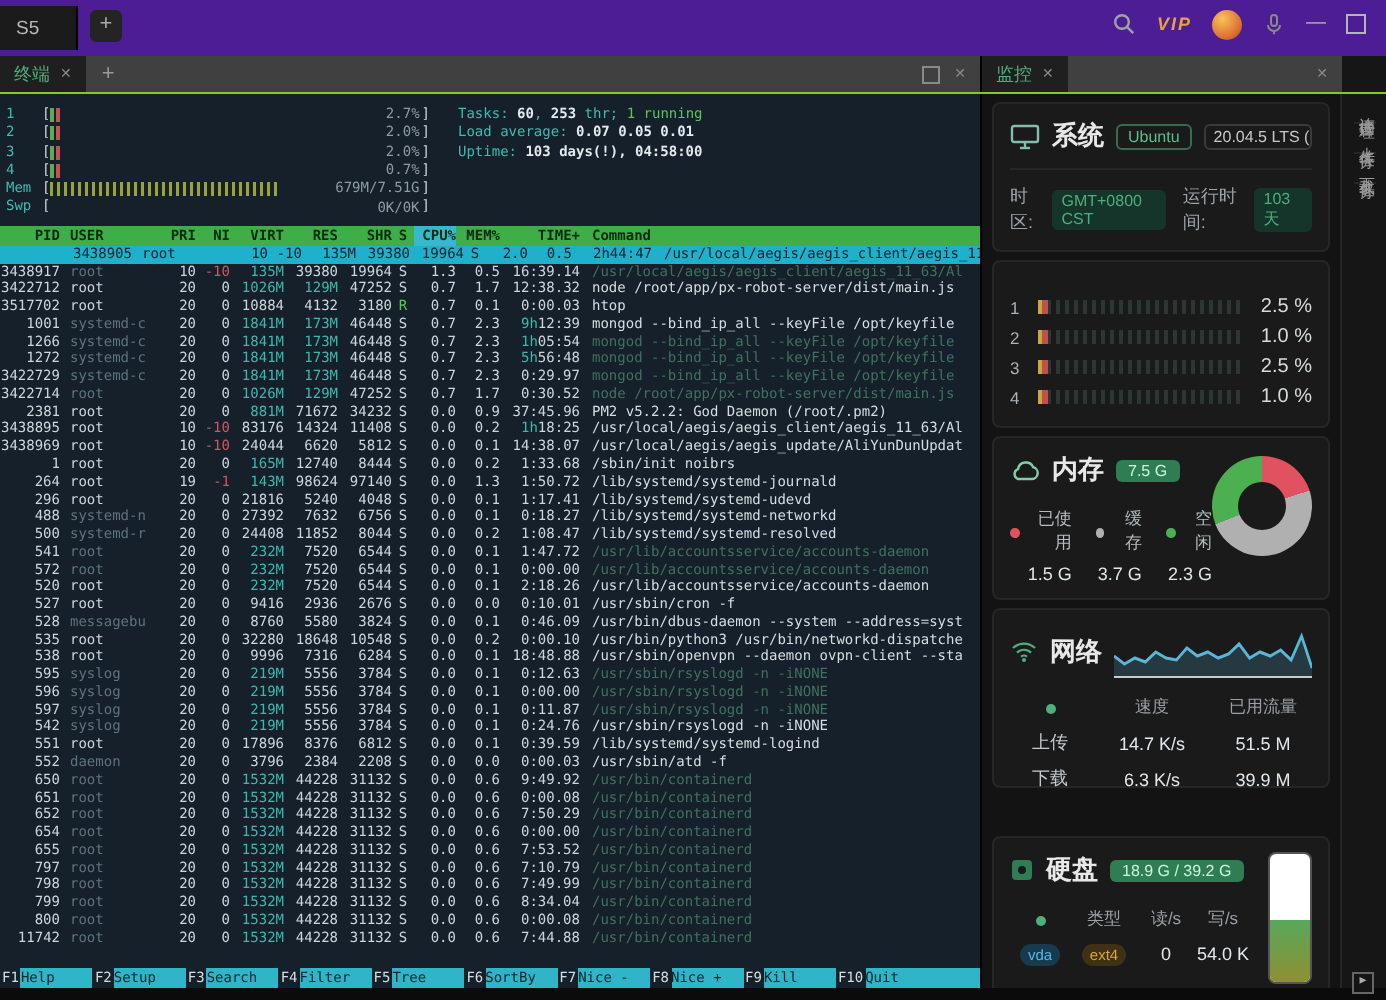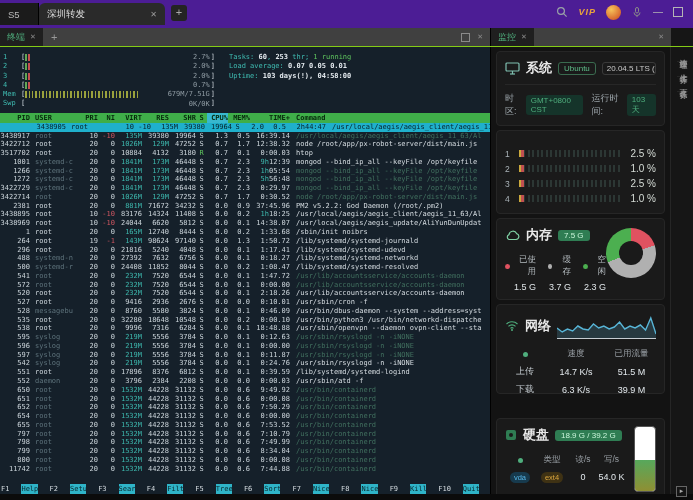--- a/index.html
+++ b/index.html
@@ -65,21 +65,21 @@
   .cl-shr{width:27px;text-align:right;}
   .cl-s{width:11px;text-align:center;}
   .cl-cpu{width:21px;text-align:right;}
   .cl-mem{width:22px;text-align:right;}
   .cl-time{width:40px;text-align:right;}
   .cl-cmd{flex:1;padding-left:6px;text-align:left;overflow:hidden;}
   .c-num{color:#cdd6dc;} .c-txt{color:#cdd6dc;} .c-dim{color:#5e737c;}
   .c-teal{color:#3db8ae;} .c-red{color:#cf5661;} .c-grn{color:#5ec45e;}
   .c-cmd{color:#d6dde2;} .c-cmddim{color:#41705f;}
   
-  .fbar{display:flex;height:10px;line-height:10px;margin-top:auto;gap:11px;}
+  .fbar{display:flex;height:10px;line-height:10px;margin-top:auto;}
   .fkey{color:#d6dde2;padding:0 1px;}
   .flab{background:#2fb4c8;color:#08282e;width:36px;overflow:hidden;}
   .ffill{flex:1;background:#2fb4c8;}
   
   .monitor{width:180px;background:#131313;border-left:1px solid #000;padding:4px 5px;box-sizing:border-box;
     display:flex;flex-direction:column;gap:4px;overflow:hidden;}
   .card{background:#1a1a1a;border:1px solid #262626;border-radius:4px;padding:7px 8px;box-sizing:border-box;}
   .card-head{display:flex;align-items:center;gap:6px;}
   .card-title{font-size:13px;font-weight:bold;color:#e8e8e8;}
   .badge-outline{border:1px solid #3a6b4f;color:#5fbf8a;border-radius:3px;font-size:8px;padding:1px 5px;}
@@ -131,24 +131,20 @@
 </style>
 </head>
 <body>
 
 <div class="window">
 
   <div class="titlebar">
     <div class="tab tab-partial">
       <span>S5</span>
     </div>
-    <div class="tab tab-active">
-      <span class="tab-label">深圳转发</span>
-      <span class="tab-close">✕</span>
-    </div>
     <div class="newtab">+</div>
     <div class="tb-right">
       <svg class="tb-ic" viewBox="0 0 12 12">
         <circle cx="5" cy="5" r="3.4" fill="none" stroke="#9aa3a8" stroke-width="1.2"></circle>
         <line x1="7.6" y1="7.6" x2="10.6" y2="10.6" stroke="#9aa3a8" stroke-width="1.2"></line>
       </svg>
       <span class="vip">VIP</span>
       <span class="avatar"></span>
       <svg class="tb-ic" viewBox="0 0 12 12">
         <rect x="4.5" y="1.5" width="3" height="5.5" rx="1.5" fill="none" stroke="#8a8a8a"></rect>

